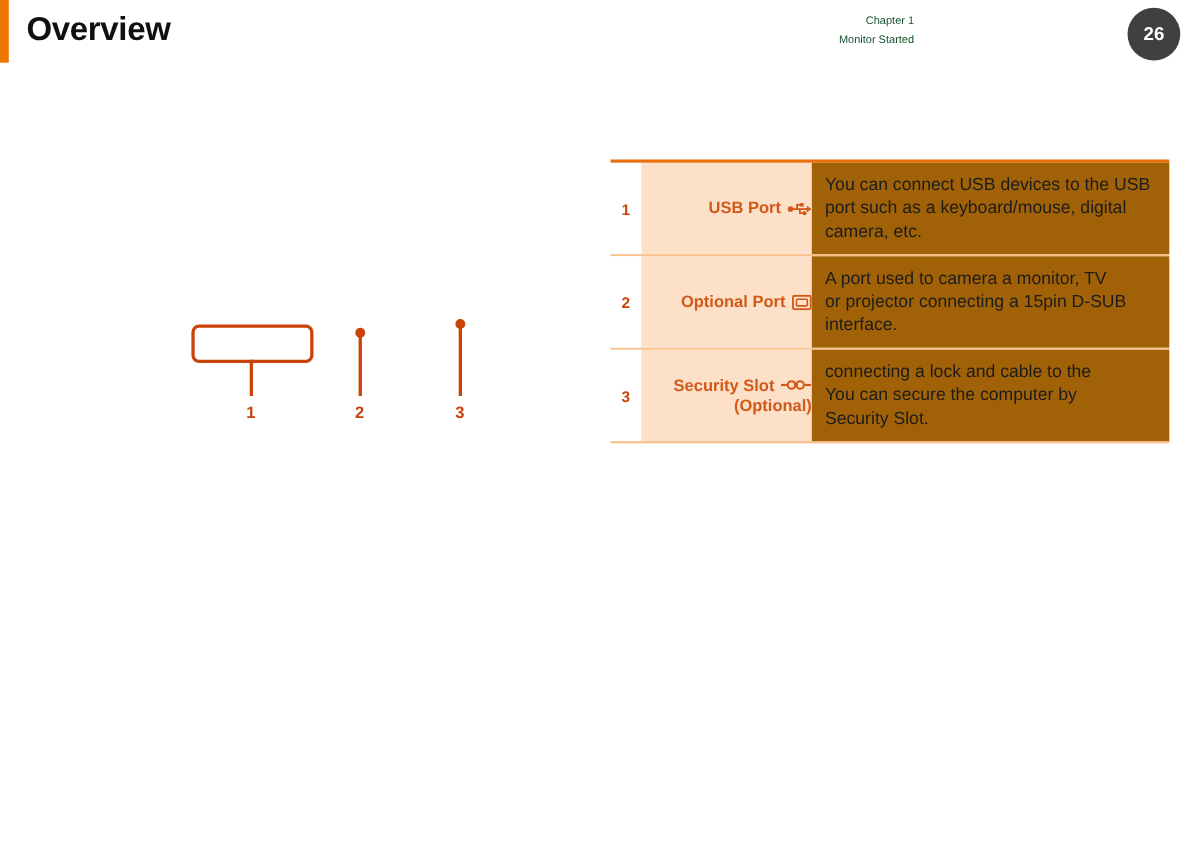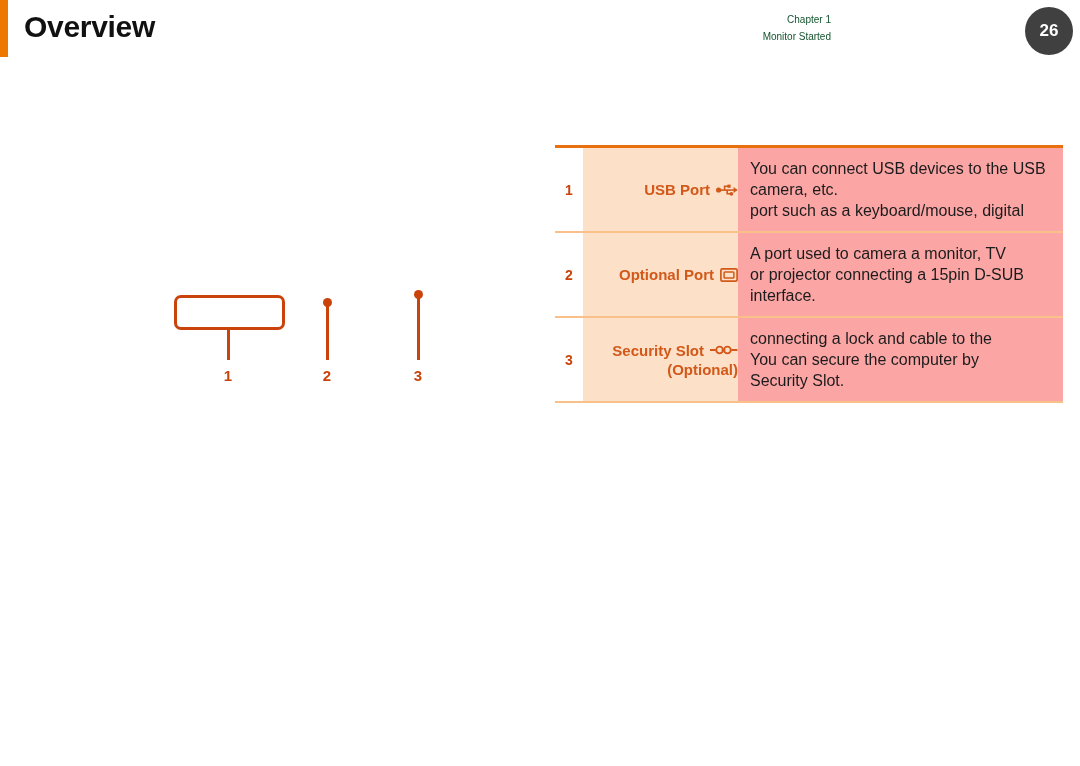--- a/index.html
+++ b/index.html
@@ -178,21 +178,21 @@
   }
   .spec-desc-cell {
     flex: 1 1 auto;
     padding: 10px 0 10px 12px;
     font-size: 16px;
     line-height: 21px;
     color: #1c1c1c;
     display: flex;
     flex-direction: column;
     justify-content: center;
-    background: #fca5a5;
+    background: #a16207;
   }
   .spec-desc-line {
     white-space: nowrap;
   }
 </style>
 </head>
 <body>
 
 <div id="page-header">
   <div id="header-accent-bar"></div>
@@ -233,22 +233,22 @@
             <path d="M11.2 7 L11.2 10.8 L14.6 10.8" stroke="#d2591a" stroke-width="1.6" fill="none"></path>
             <circle cx="15.4" cy="10.8" r="1.9" fill="#d2591a"></circle>
             <path d="M15.4 7 L20.6 7" stroke="#d2591a" stroke-width="1.6" fill="none"></path>
             <path d="M17.6 4.1 L21.6 7 L17.6 9.9 Z" fill="#d2591a"></path>
           </svg>
         </span>
       </div>
     </div>
     <div class="spec-desc-cell">
       <div class="spec-desc-line">You can connect USB devices to the USB</div>
+      <div class="spec-desc-line">port such as a keyboard/mouse, digital</div>
       <div class="spec-desc-line">camera, etc.</div>
-      <div class="spec-desc-line">port such as a keyboard/mouse, digital</div>
     </div>
   </div>
 
   <div class="spec-row">
     <div class="spec-num-cell">2</div>
     <div class="spec-label-cell">
       <div class="spec-label-line">
         <span>Optional Port</span>
         <span class="spec-label-icon">
           <svg width="18" height="14" viewBox="0 0 18 14" aria-hidden="true">

